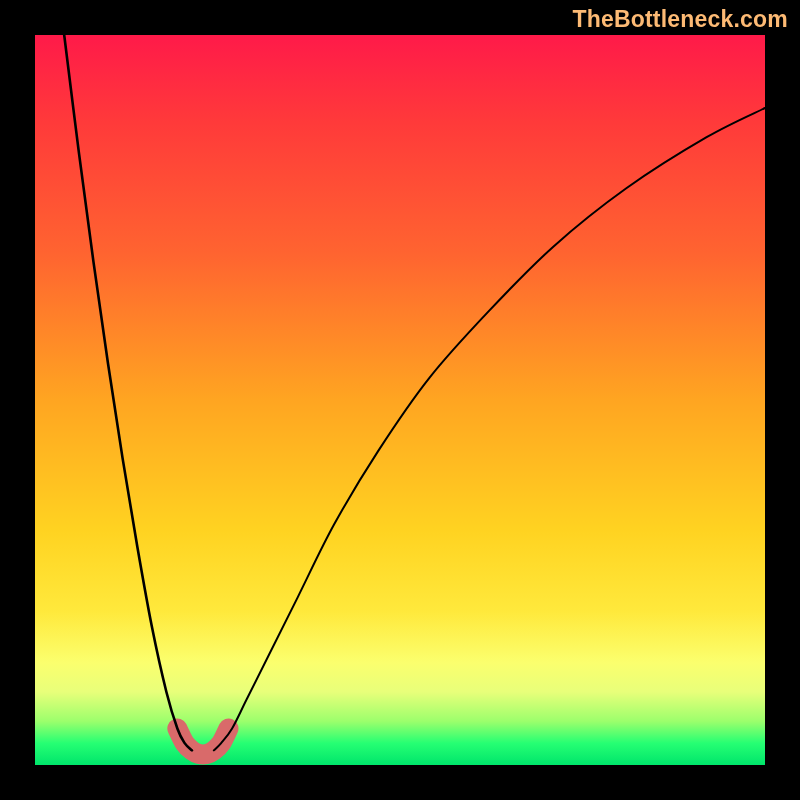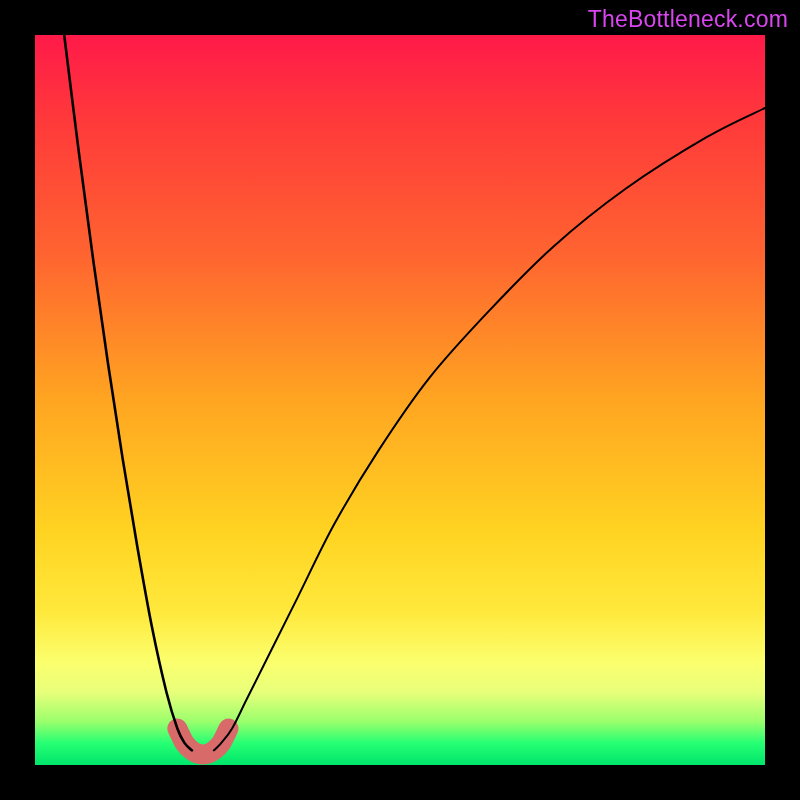--- a/index.html
+++ b/index.html
@@ -38,23 +38,23 @@
       #e8ff7a 90%,
       #9cff6c 94%,
       #26ff73 97%,
       #00e56b 100%
     );
   }
   .watermark {
     position: absolute;
     top: 6px;
     right: 12px;
-    color: #d946ef;
+    color: #fdba74;
     font-size: 23px;
-    font-weight: 400;
+    font-weight: 700;
     letter-spacing: 0.2px;
     user-select: none;
   }
   svg.curve {
     position: absolute;
     left: 0;
     top: 0;
     width: 730px;
     height: 730px;
     overflow: visible;

